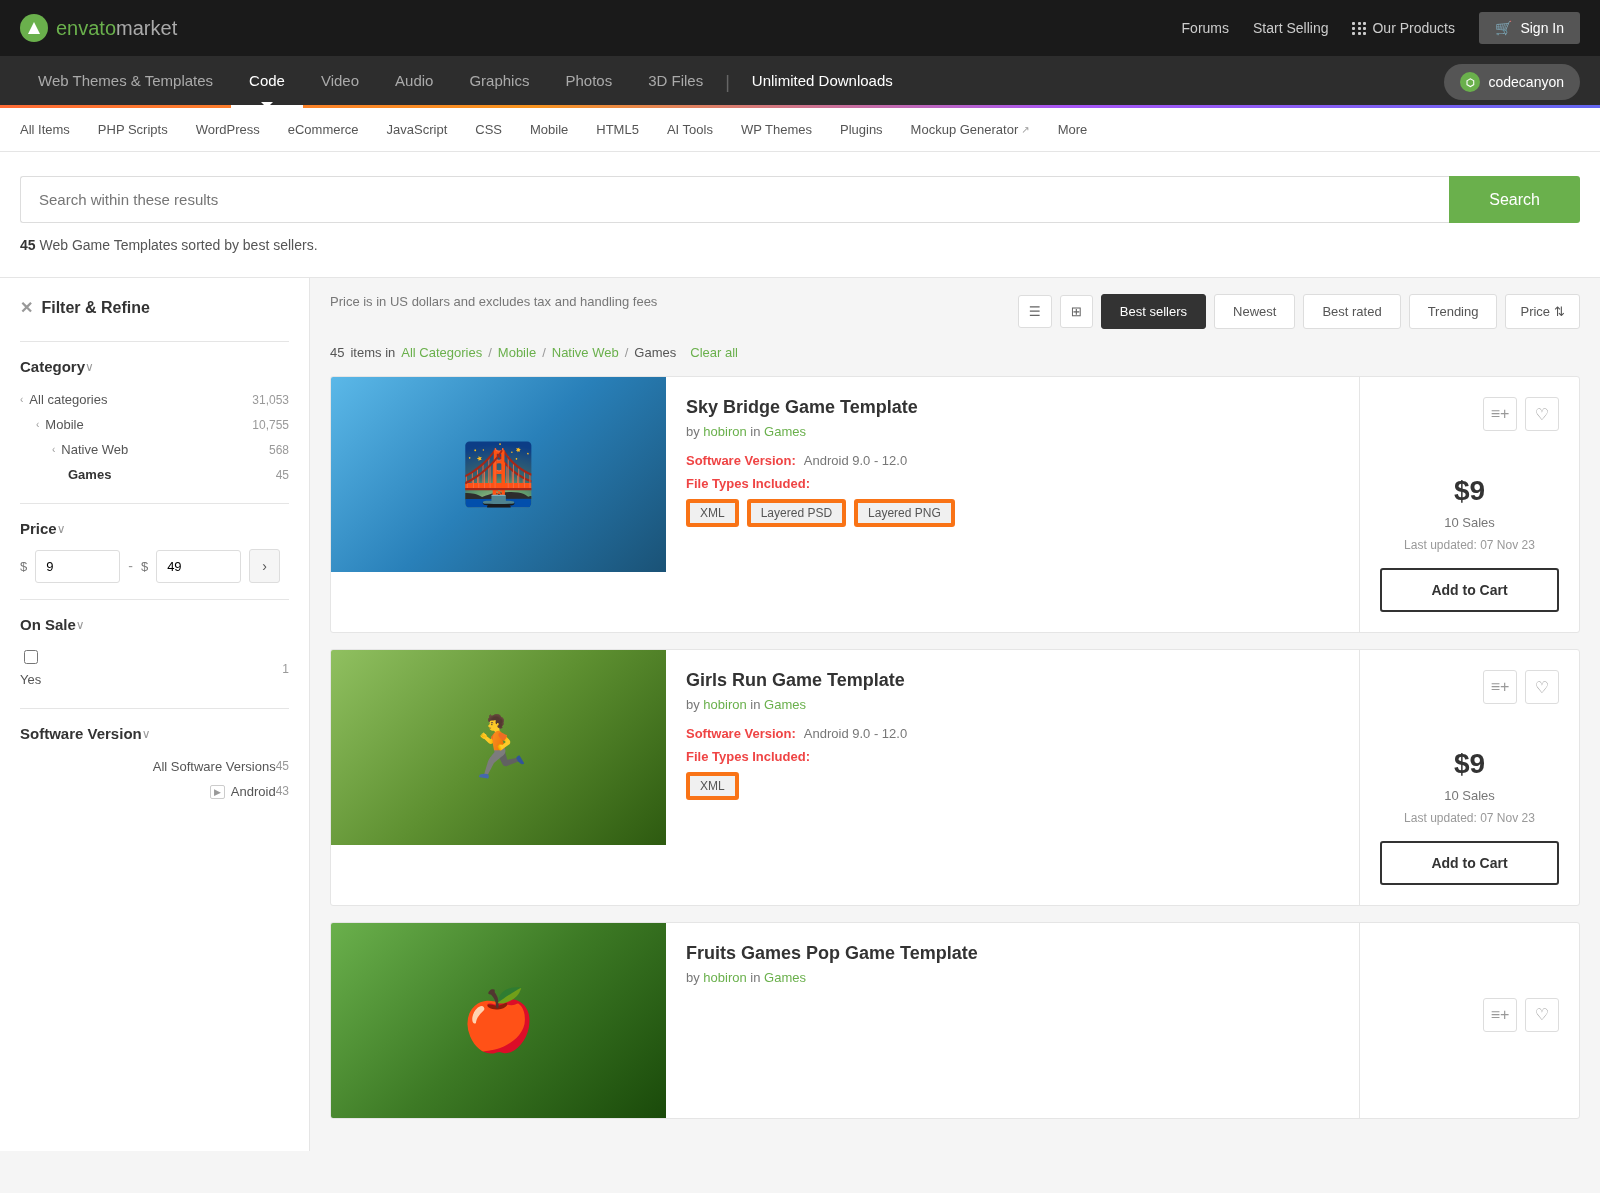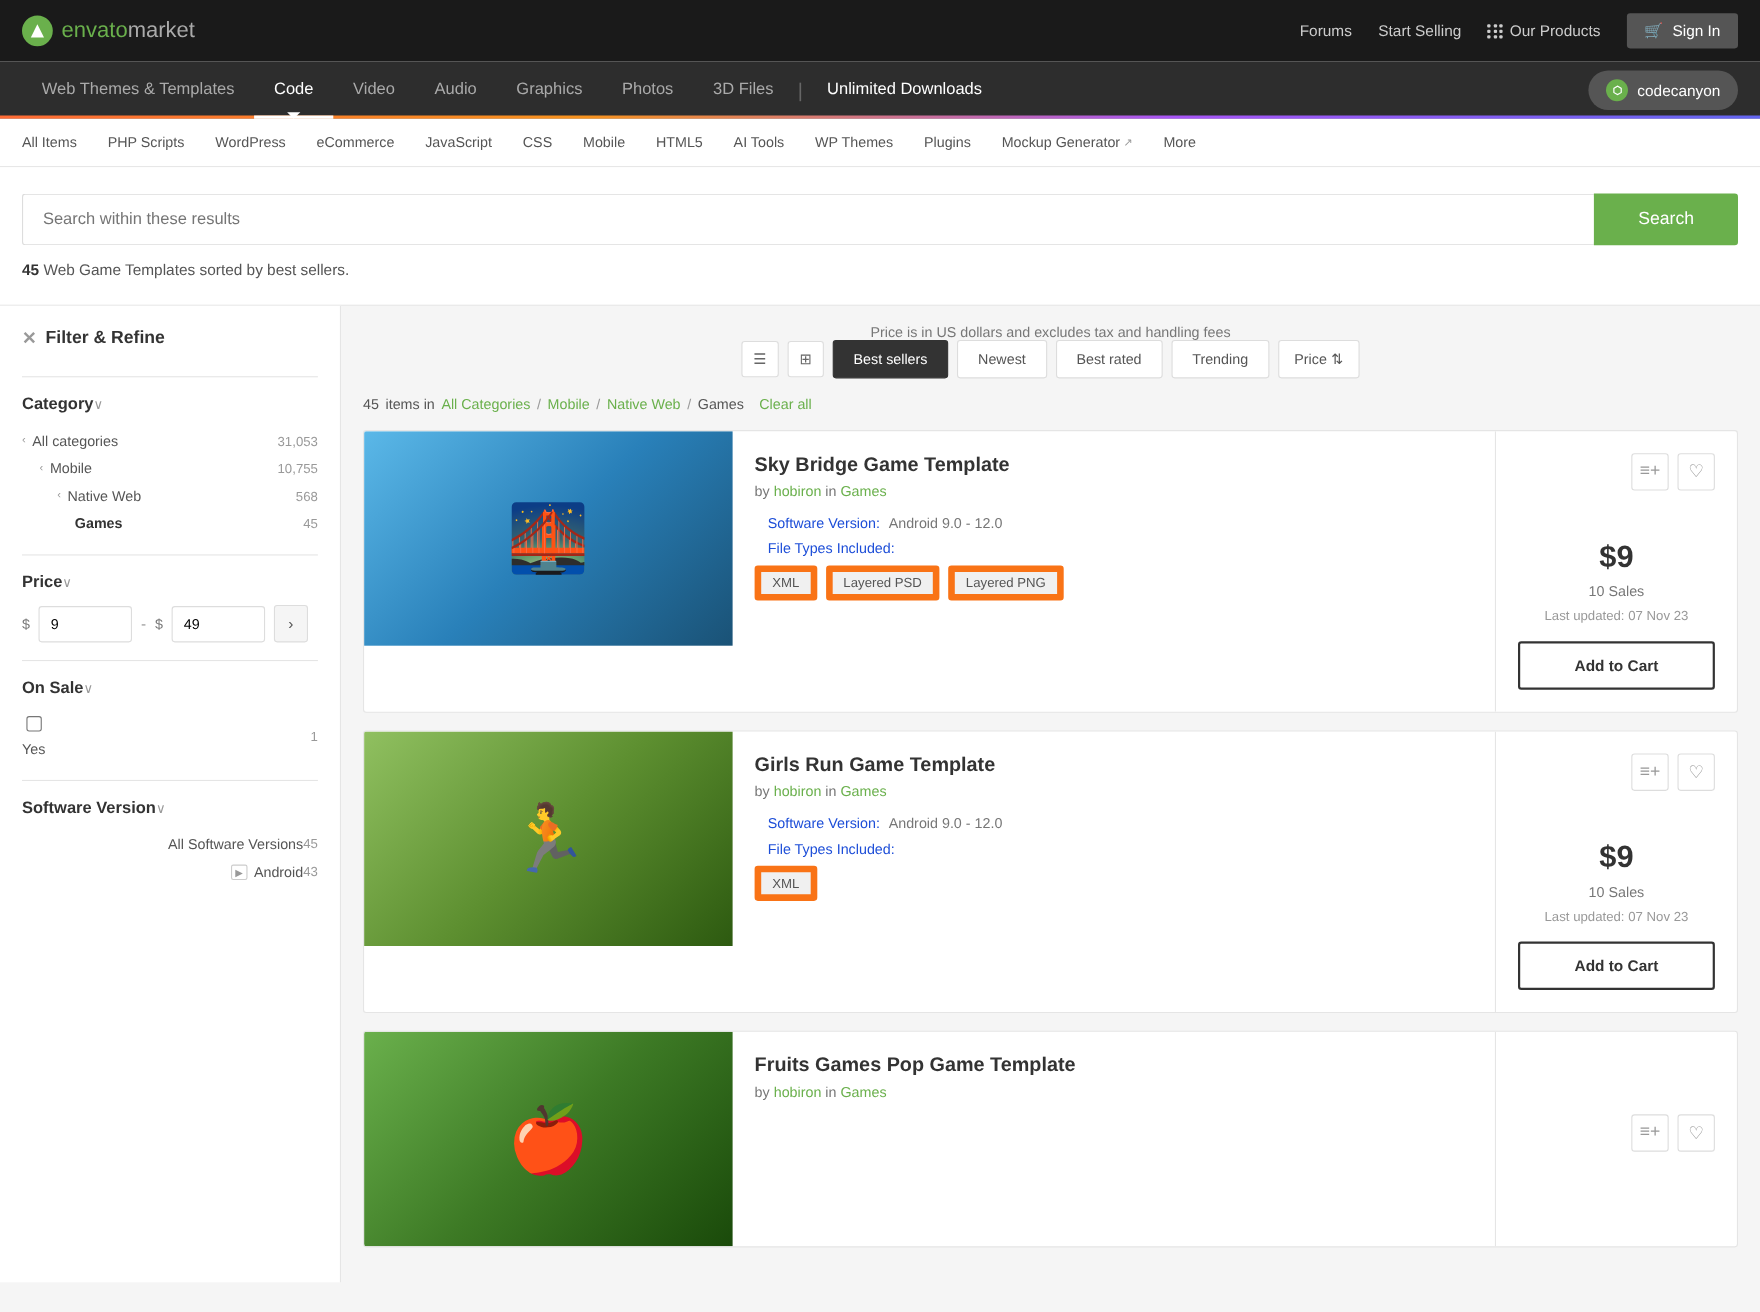--- a/index.html
+++ b/index.html
@@ -72,21 +72,21 @@
     .checkbox-left { display: flex; align-items: center; gap: 8px; color: #555; font-size: 13px; flex-direction: column; }
     .checkbox-left input[type=checkbox] { width: 14px; height: 14px; }
 
     .sw-item { display: flex; justify-content: flex-end; padding: 5px 0; cursor: pointer; }
     .sw-item-left { display: flex; align-items: center; gap: 6px; color: #555; font-size: 13px; }
     .sw-item-count { color: #999; font-size: 12px; }
     .expand-icon { color: #999; font-size: 10px; border: 1px solid #ccc; padding: 1px 3px; border-radius: 2px; font-size: 9px; }
 
     
     .main-content { flex: 1; padding: 16px 20px; }
-    .sort-bar { display: flex; align-items: center; justify-content: space-between; margin-bottom: 16px; flex-direction: column; }
+    .sort-bar { display: flex; justify-content: space-between; margin-bottom: 16px; }
     .sort-bar-left { color: #777; font-size: 13px; }
     .sort-bar-right { display: flex; align-items: center; gap: 8px; }
     .view-icon-btn { padding: 8px 10px; border: 1px solid #ddd; background: white; cursor: pointer; border-radius: 3px; color: #666; }
     .sort-btn { padding: 9px 18px; border: 1px solid #ddd; background: white; cursor: pointer; border-radius: 3px; font-size: 13px; color: #555; }
     .sort-btn.active { background: #333; color: white; border-color: #333; }
     .price-sort-btn { padding: 9px 14px; border: 1px solid #ddd; background: white; cursor: pointer; border-radius: 3px; font-size: 13px; color: #555; display: flex; align-items: center; gap: 4px; }
 
     
     .breadcrumb { display: flex; align-items: center; gap: 6px; margin-bottom: 16px; font-size: 13px; color: #555; }
     .breadcrumb-link { color: #6ab04c; cursor: pointer; text-decoration: none; }
@@ -94,23 +94,23 @@
     .clear-all { color: #6ab04c; cursor: pointer; margin-left: 8px; }
 
     
     .product-card { background: white; border: 1px solid #e5e5e5; border-radius: 3px; display: flex; margin-bottom: 16px; overflow: hidden; }
     .product-thumb { width: 335px; min-width: 335px; height: 195px; overflow: hidden; }
     .product-info { flex: 1; padding: 20px; }
     .product-title { font-size: 18px; font-weight: 600; color: #333; margin-bottom: 6px; cursor: pointer; }
     .product-author { font-size: 13px; color: #777; margin-bottom: 14px; }
     .product-author span { color: #6ab04c; cursor: pointer; }
     .product-meta-row { display: flex; align-items: center; gap: 8px; margin-bottom: 8px; font-size: 13px; }
-    .product-meta-label { color: #1d4ed8; font-weight: 400; margin-left: 12px; }
+    .product-meta-label { color: #ef4444; font-weight: 700; }
     .product-meta-value { color: #777; }
-    .tag { background: #f0f0f0; border: 6px solid #f97316; color: #555; font-size: 12px; padding: 3px 10px; border-radius: 3px; }
+    .tag { background: #f0f0f0; border: 4px solid #f97316; color: #555; font-size: 12px; padding: 3px 10px; border-radius: 3px; }
     .product-price-col { width: 220px; min-width: 220px; display: flex; flex-direction: column; align-items: center; justify-content: center; border-left: 1px solid #e5e5e5; padding: 20px; gap: 8px; }
     .icon-btn { background: none; border: 1px solid #ddd; width: 34px; height: 34px; border-radius: 3px; cursor: pointer; display: flex; align-items: center; justify-content: center; color: #999; font-size: 16px; }
     .price-amount { font-size: 28px; font-weight: 700; color: #333; margin-top: 24px; }
     .price-sales { font-size: 13px; color: #777; }
     .price-updated { font-size: 12px; color: #999; }
     .add-to-cart-btn { background: white; border: 2px solid #333; color: #333; padding: 12px 0; width: 100%; cursor: pointer; font-size: 14px; font-weight: 600; border-radius: 3px; margin-top: 8px; }
     .top-actions-row { display: flex; gap: 8px; align-self: flex-end; width: 100%; justify-content: flex-end; margin-bottom: 12px; }
   </style>
 </head>
 <body>

